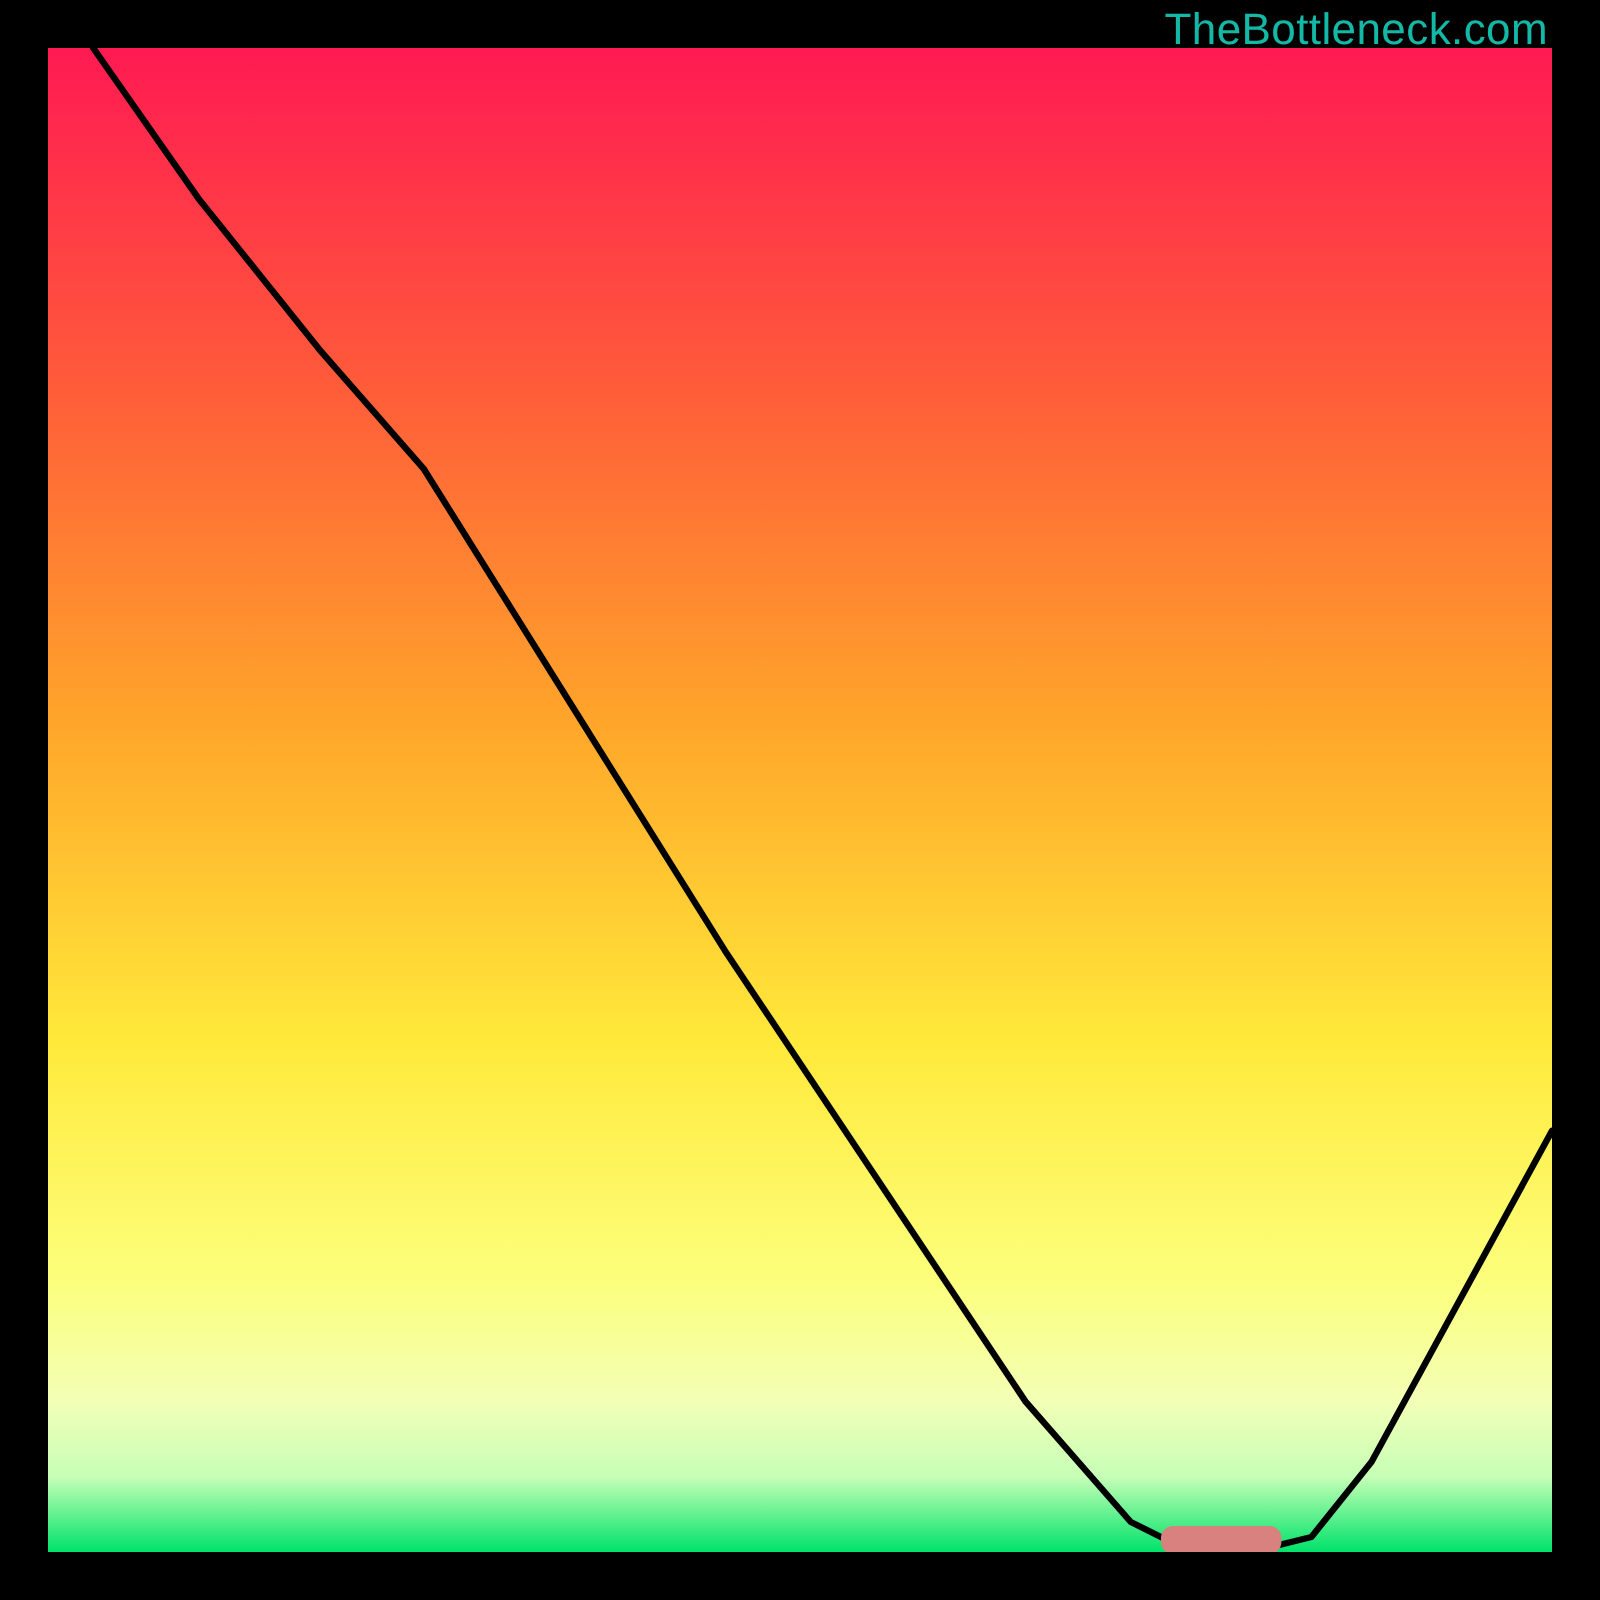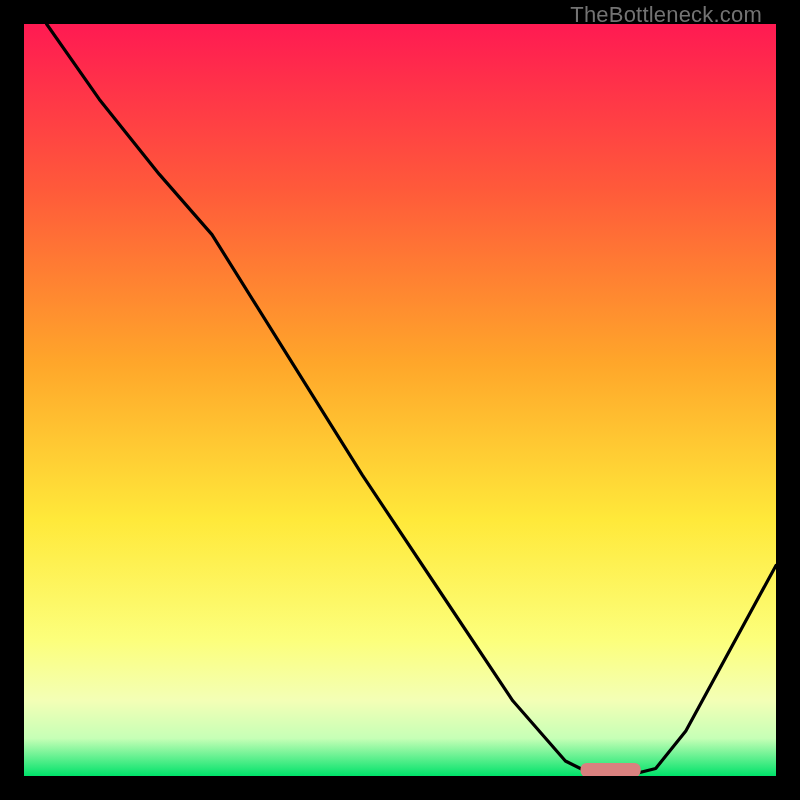--- a/index.html
+++ b/index.html
@@ -21,25 +21,25 @@
   .plot {
     position: absolute;
     left: 0;
     top: 0;
     width: 752px;
     height: 752px;
   }
   .watermark {
     position: absolute;
     top: 2px;
-    right: 38px;
+    right: 26px;
     font-family: Arial, Helvetica, sans-serif;
     font-size: 22px;
     font-weight: 500;
-    color: #737373;
+    color: #14b8a6;
     letter-spacing: 0.2px;
   }
   svg { display: block; }
 </style>
 </head>
 <body>
 
 <div class="frame">
   <svg class="plot" viewBox="0 0 752 752">
     <defs>

